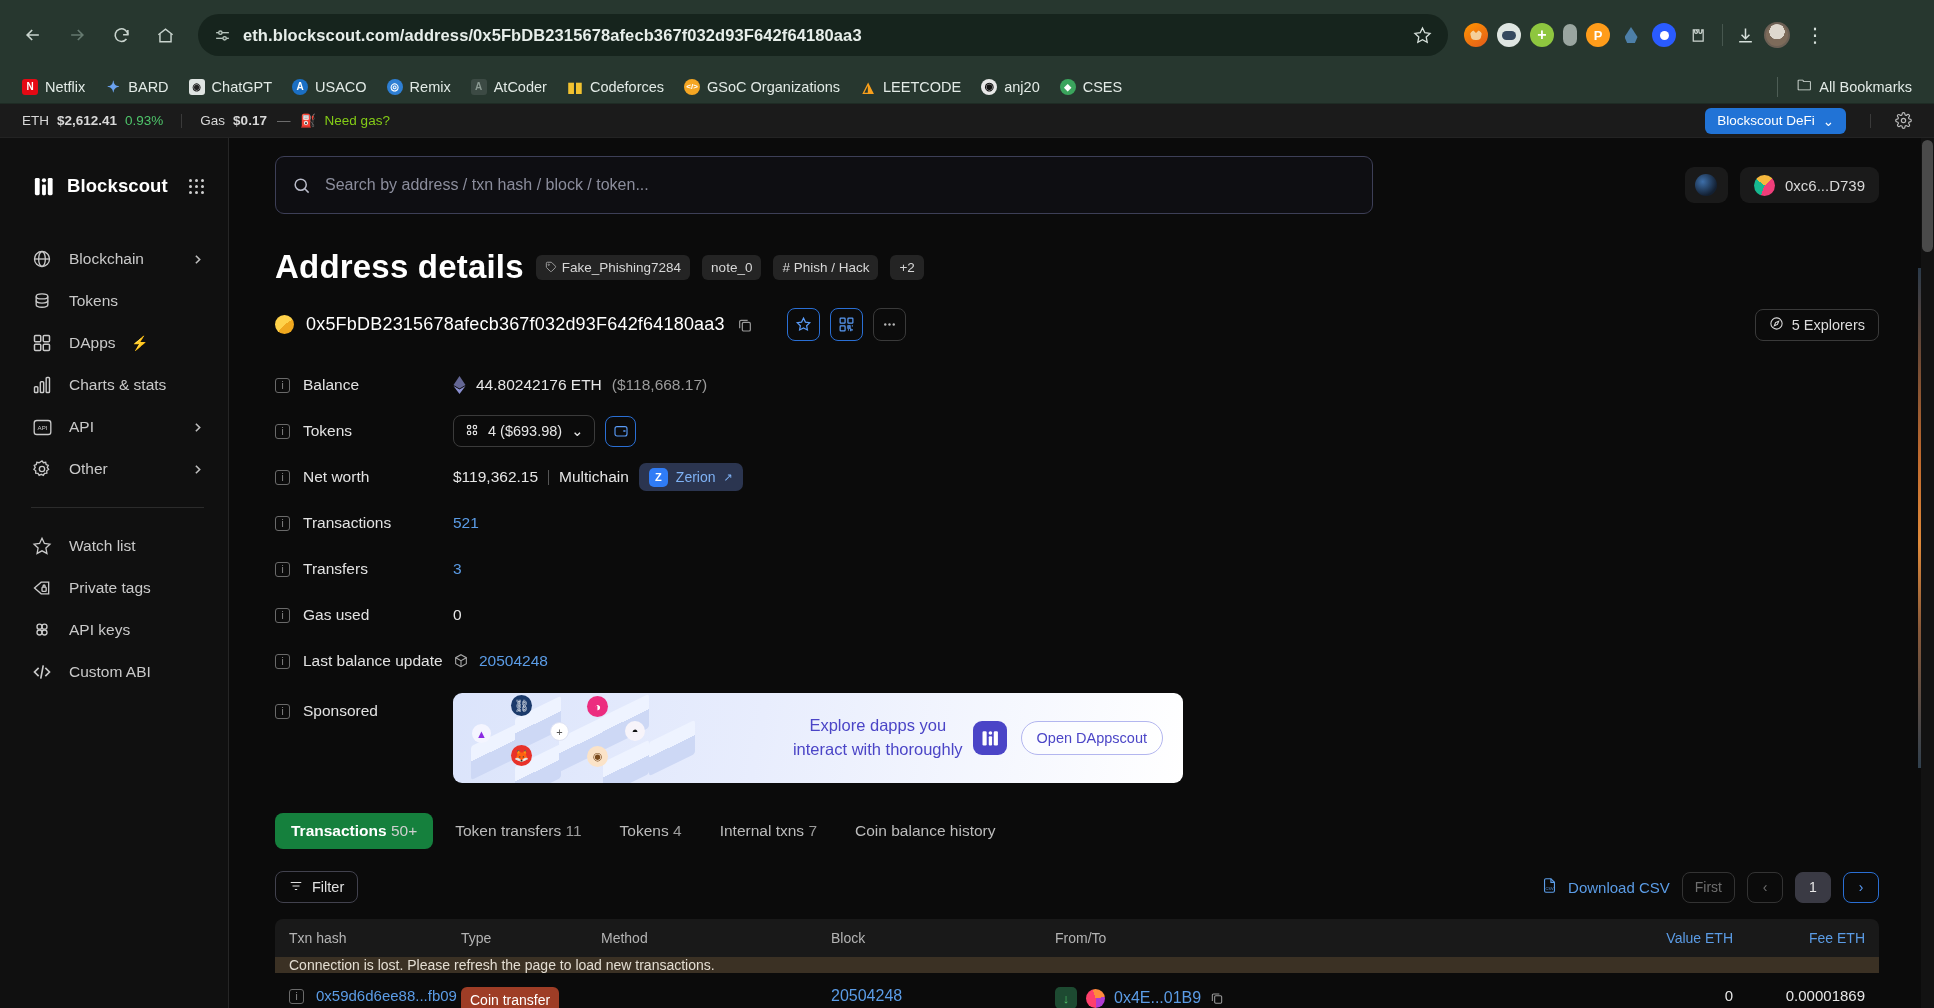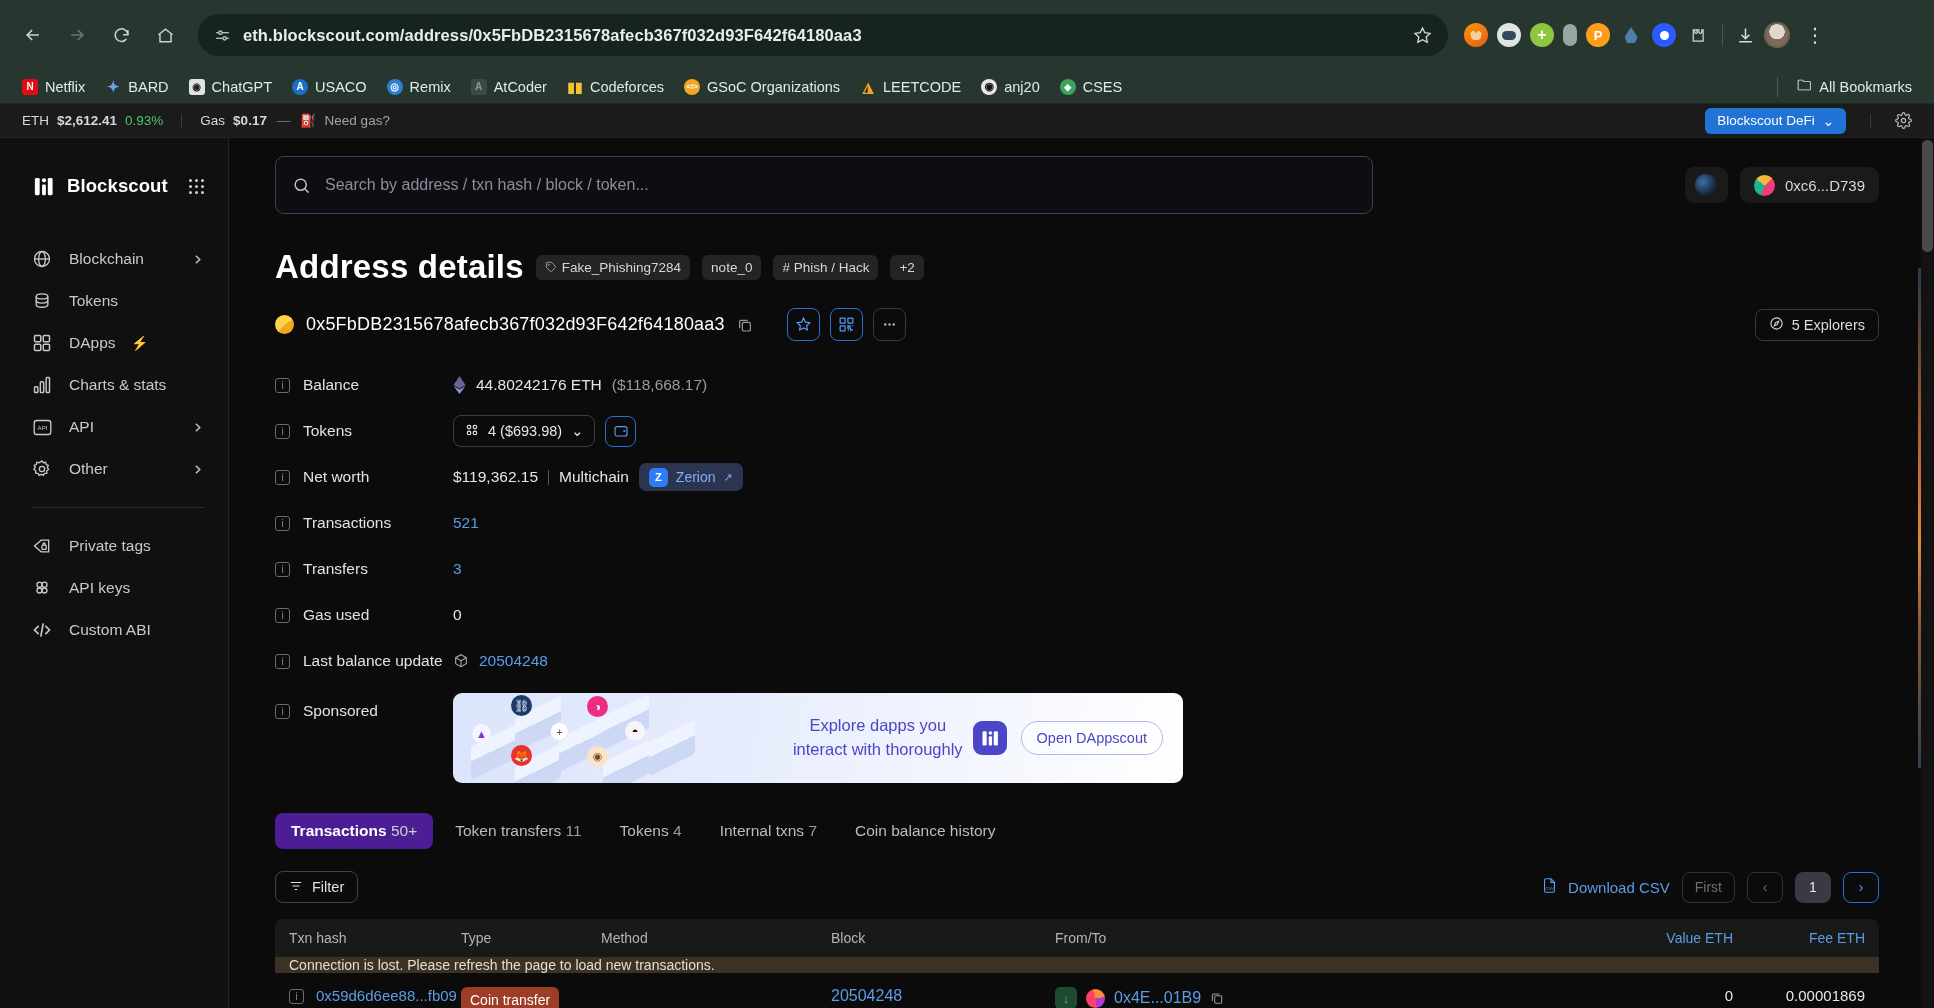--- a/index.html
+++ b/index.html
@@ -109,21 +109,21 @@
     height: 34px;
     display:flex; align-items:center;
     padding: 0 22px;
     font-size: 13.5px;
     color:#d8d8d8;
     gap: 8px;
     border-bottom:1px solid #232323;
   }
   .strip-sep { width:1px;height:14px;background:#3a3a3a;margin:0 10px; }
   .pct-up { color:#4ec46a; }
-  .need-gas { color:#a3a3a3; }
+  .need-gas { color:#84cc16; }
   .strip-right { margin-left:auto; display:flex; align-items:center; gap:14px; }
   .defi-pill {
     background:#2173d6; color:#fff;
     padding:5px 12px; border-radius:6px;
     font-size:13.5px; display:flex; align-items:center; gap:8px;
   }
   .gear-ico { color:#b9b9b9; display:flex; }
 
   
   .app { display:flex; height: calc(1008px - 70px - 34px - 34px); }
@@ -271,21 +271,21 @@
   }
   .banner-right { display:flex; align-items:center; gap:14px; padding-right:20px; }
   .dapp-logo{width:34px;height:34px;border-radius:9px;background:#4b45c7;
     display:flex;align-items:center;justify-content:center;}
   .dapp-btn{ border:1px solid #b3b6ef; border-radius:18px; color:#4b45c7;
     font-size:14.5px; padding:8px 15px; background:rgba(255,255,255,.5); }
 
   
   .tabs { display:flex; align-items:center; gap:6px; margin-top: 30px; }
   .tab { padding: 9px 16px; border-radius:8px; color:#bcbcbc; font-size:15.5px; white-space:nowrap;}
-  .tab.active { background:#4c1d95; color:#fff; font-weight:bold; }
+  .tab.active { background:#15803d; color:#fff; font-weight:bold; }
   .tab .cnt { color:#9c9c9c; font-weight:normal; }
   .tab.active .cnt { color:#cfcfcf; font-weight:normal;}
 
   .toolrow { display:flex; align-items:center; margin-top: 22px; }
   .filter-btn {
     height:32px; border:1px solid #42424e; border-radius:8px;
     display:flex;align-items:center;gap:9px;padding:0 13px;color:#e0e0e0;font-size:14.5px;
   }
   .tool-right { margin-left:auto; display:flex; align-items:center; gap:12px; }
   .csv-link { color:#5b9ce6; font-size:15px; display:flex; align-items:center; gap:10px; }
@@ -577,20 +577,28 @@
         <span>Other</span>
         <span class="chev">
             <svg width="13" height="13" viewBox="0 0 24 24" fill="none" stroke="currentColor" stroke-width="3">
               <path d="M9 5l7 7-7 7"></path>
             </svg>
           </span>
       </div>
 
       <div class="nav-sep"></div>
 
+      <div class="nav-item">
+        <span class="ic">
+            <svg width="20" height="20" viewBox="0 0 24 24" fill="none" stroke="currentColor" stroke-width="1.6">
+              <path d="M12 2.8l2.9 6.1 6.6.9-4.8 4.6 1.2 6.5L12 17.8l-5.9 3.1 1.2-6.5-4.8-4.6 6.6-.9z"></path>
+            </svg>
+          </span>
+        <span>Watch list</span>
+      </div>
       <div class="nav-item">
         <span class="ic">
             <svg width="20" height="20" viewBox="0 0 24 24" fill="none" stroke="currentColor" stroke-width="1.6">
               <path d="M20 5H11L3 12l8 7h9z"></path>
               <rect x="12" y="11" width="5" height="5" rx="1"></rect>
               <path d="M13.3 11V9.6a1.2 1.2 0 0 1 2.4 0V11"></path>
             </svg>
           </span>
         <span>Private tags</span>
       </div>

